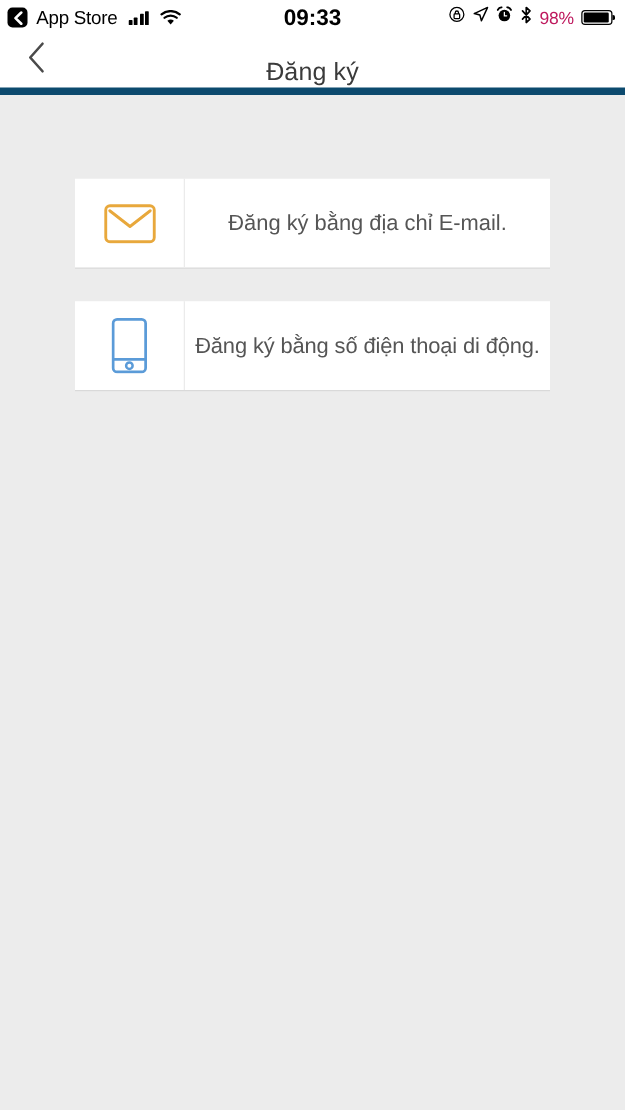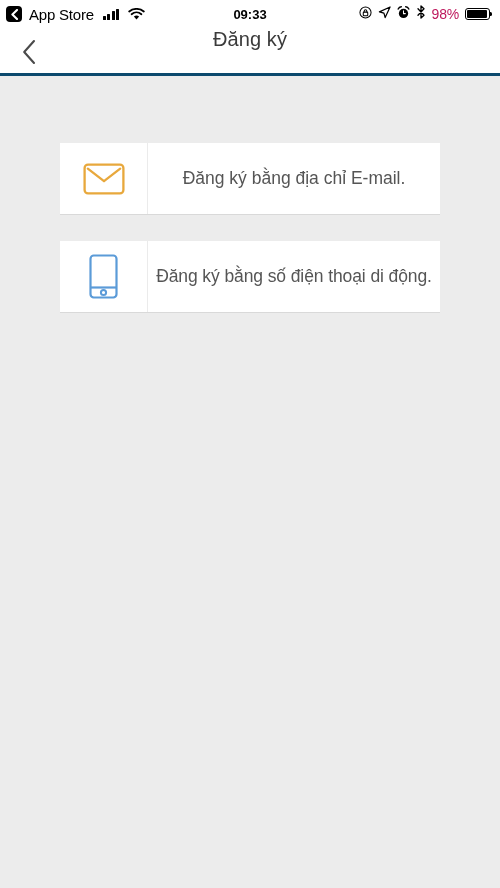--- a/index.html
+++ b/index.html
@@ -84,21 +84,21 @@
   .wifi-icon { margin-left: 2px; display: flex; align-items: center; }
 
   .status-time {
     position: absolute;
     left: 0; right: 0;
     top: 0;
     height: 28px;
     display: flex;
     align-items: center;
     justify-content: center;
-    font-size: 13px;
+    font-size: 18px;
     font-weight: 700;
     color: #000;
     letter-spacing: 0px;
     pointer-events: none;
   }
 
   .status-right {
     margin-left: auto;
     display: flex;
     align-items: center;
@@ -138,23 +138,23 @@
   .battery .fill {
     height: 100%;
     background: #000;
     border-radius: 1px;
   }
 
   
   .nav-bar {
     height: 48px;
     background: #ffffff;
-    border-bottom: 3px solid #0c4a6e;
-    display: flex;
-    align-items: flex-start;
+    border-bottom: 6px solid #0c4a6e;
+    display: flex;
+    align-items: flex-end;
     position: relative;
     flex: 0 0 auto;
   }
 
   .nav-back {
     width: 58px;
     height: 48px;
     display: flex;
     align-items: center;
     justify-content: center;

